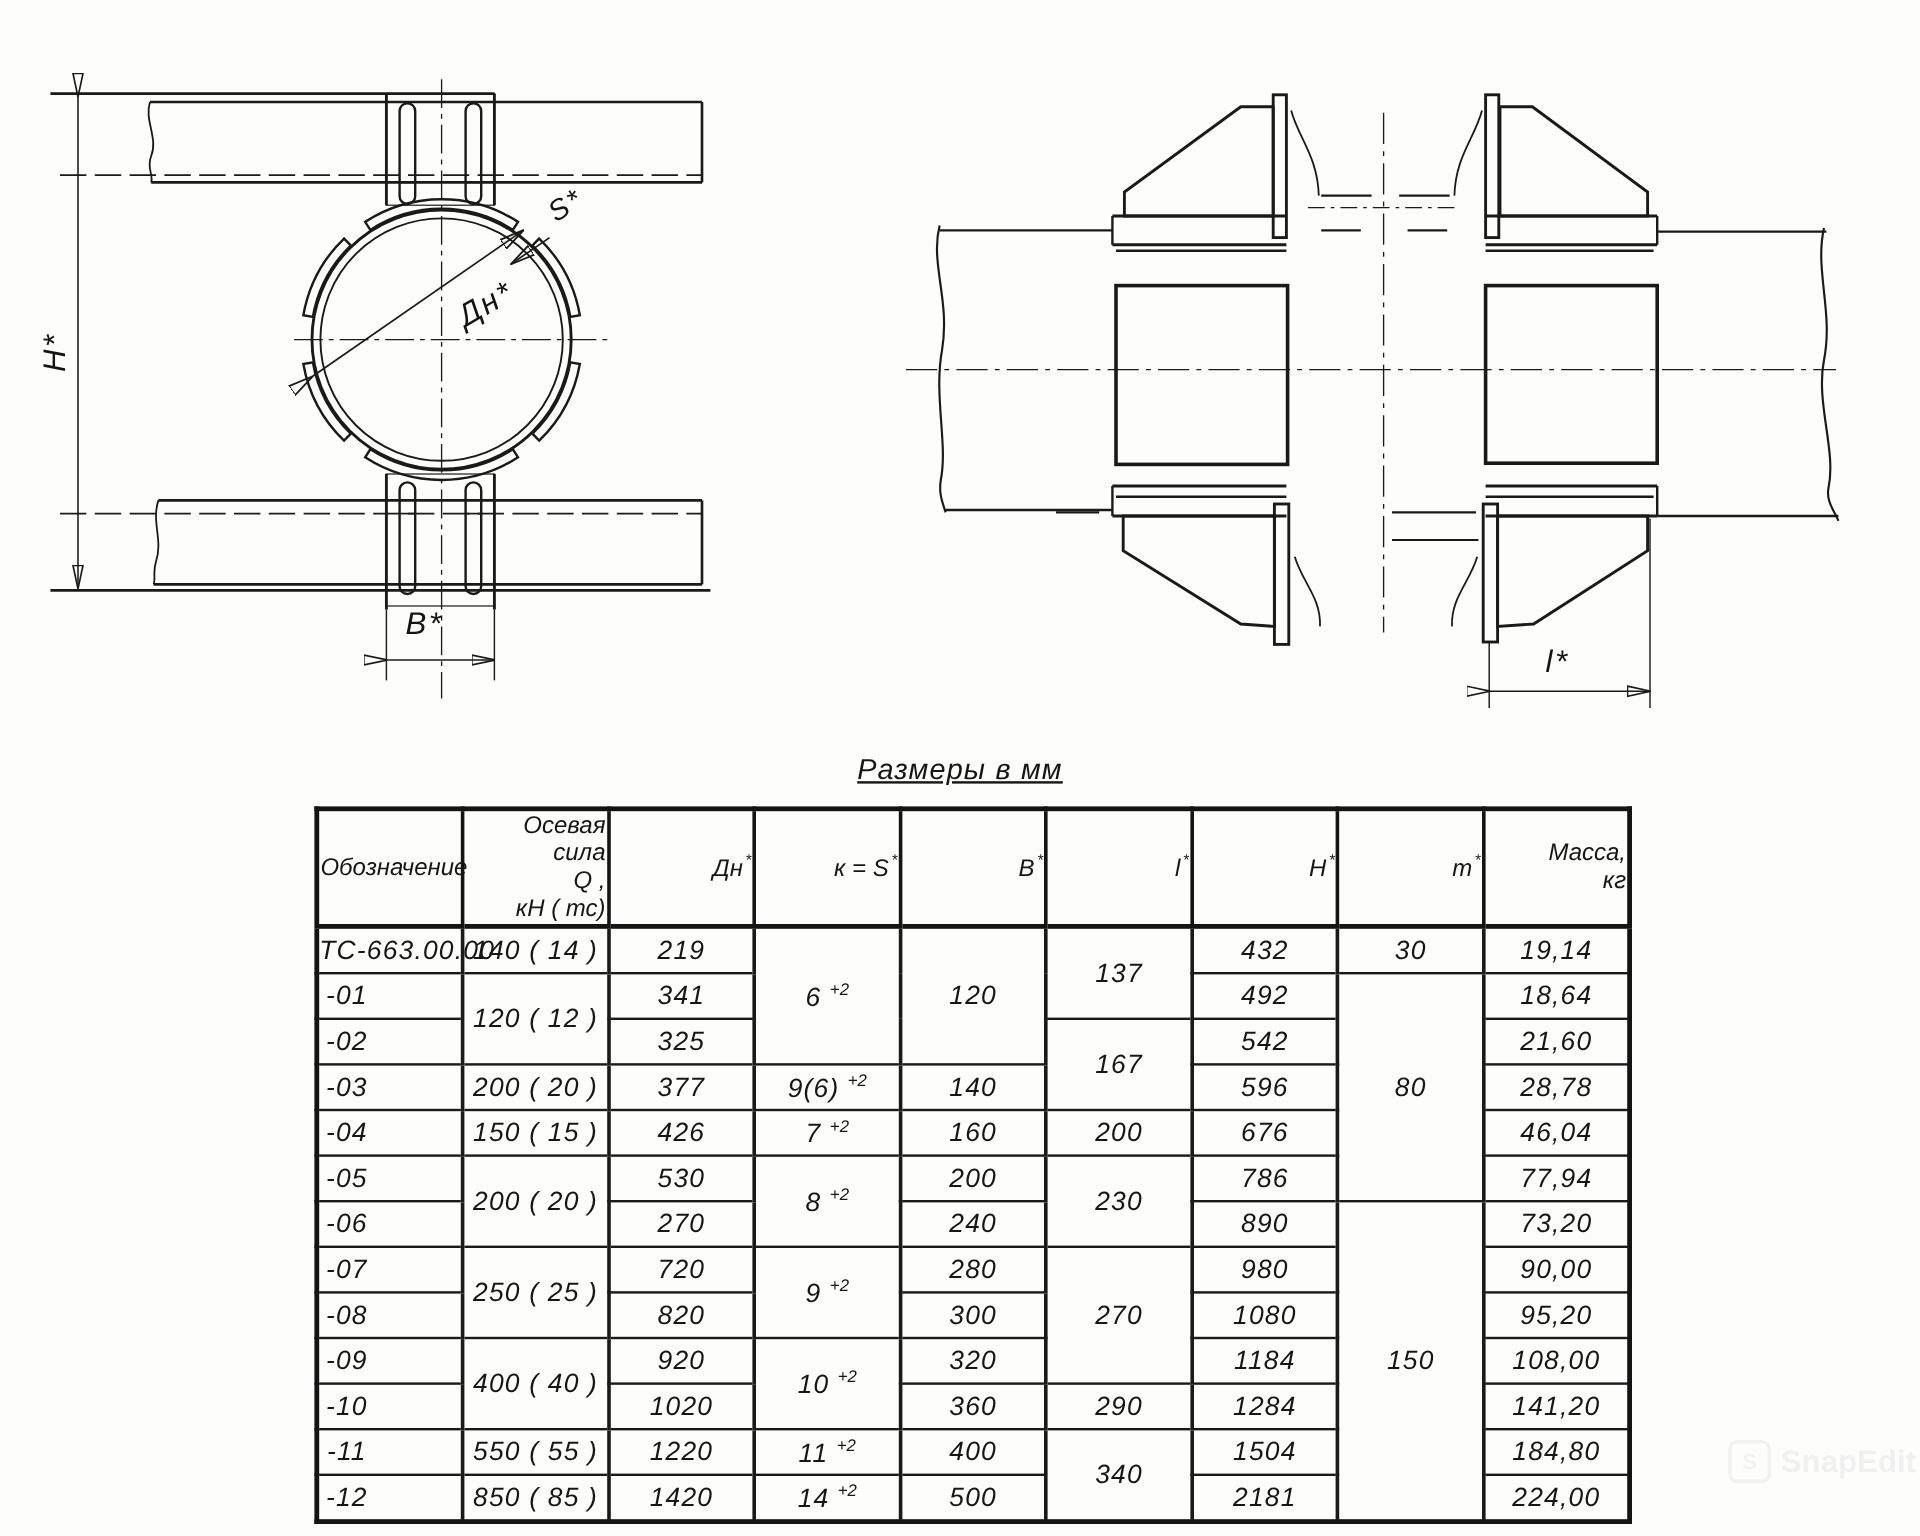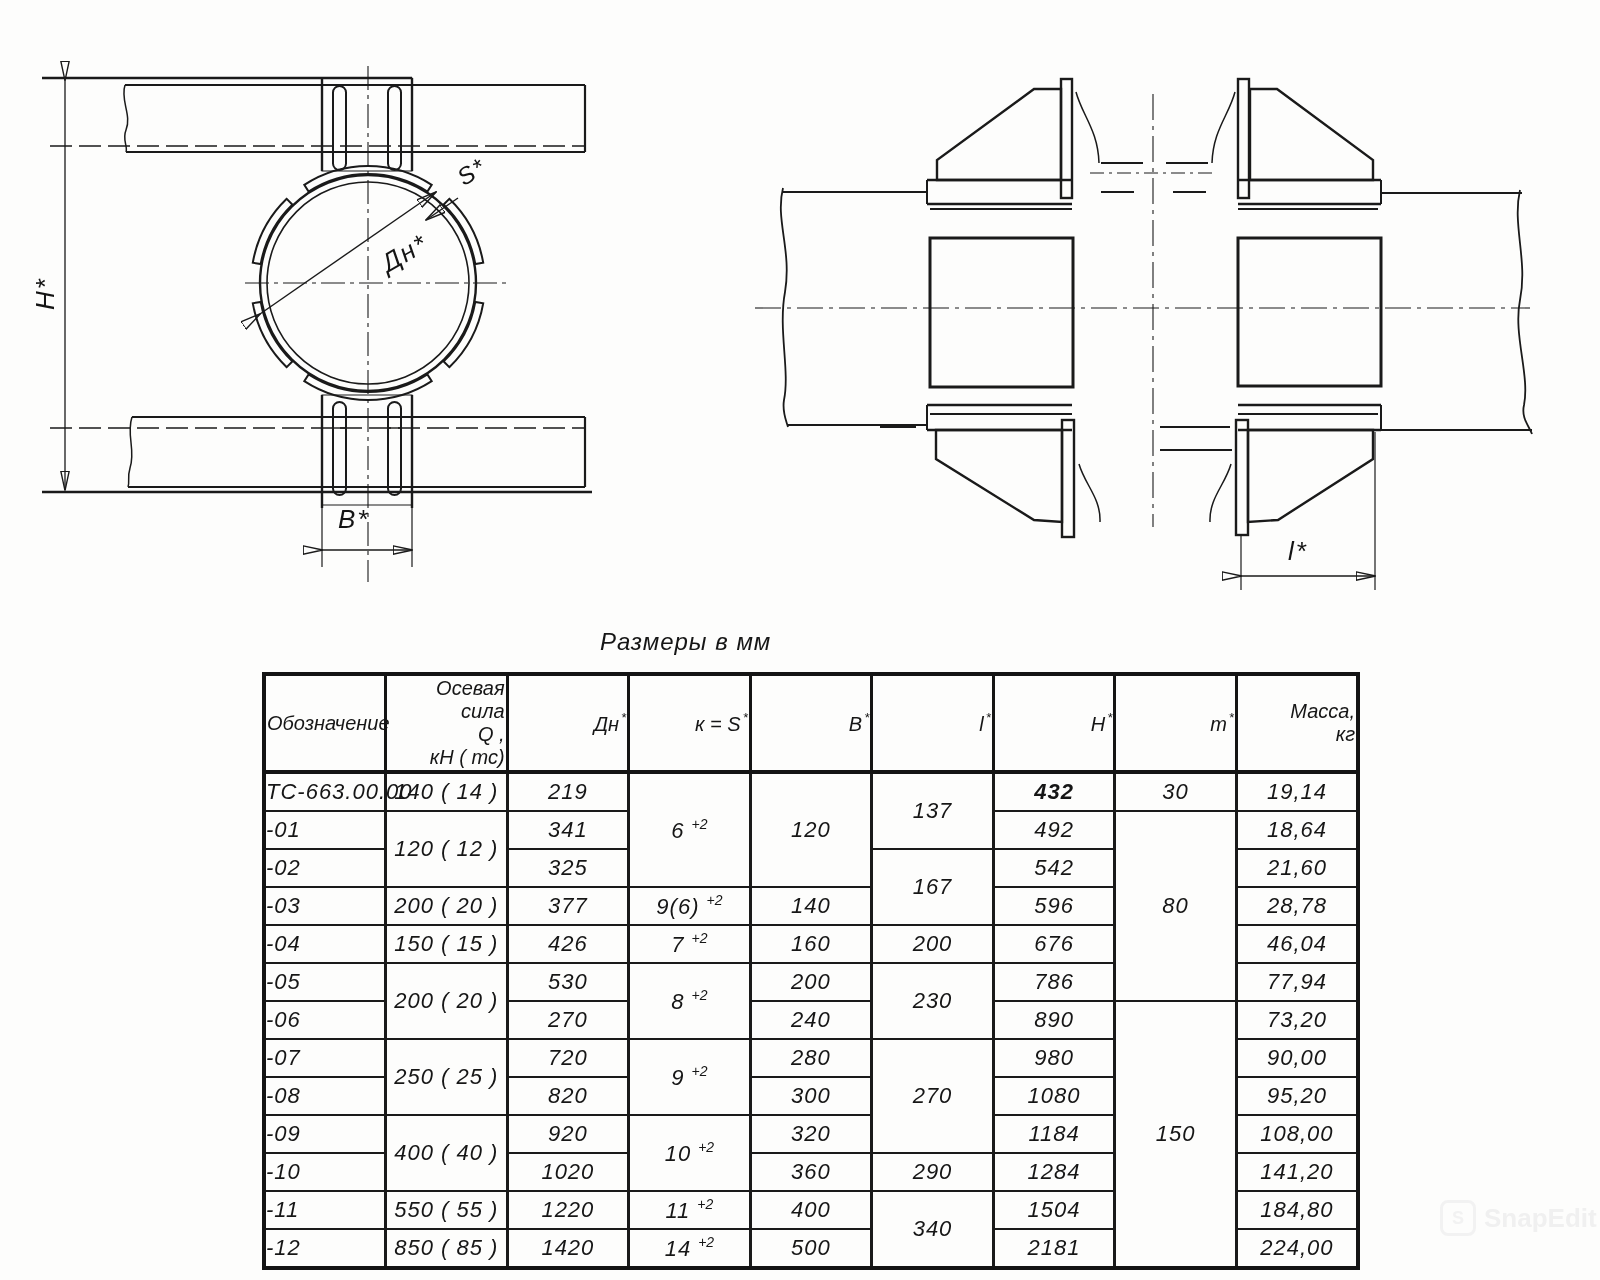--- a/index.html
+++ b/index.html
@@ -2,31 +2,31 @@
 <html><head>
 <meta charset="utf-8">
 <style>
   html,body{margin:0;padding:0;background:#e8e8e8;}
   .sheet{position:relative;width:1600px;height:1280px;background:#fdfdfc;overflow:hidden;
          font-family:"Liberation Sans",sans-serif;color:#161616;}
   svg{position:absolute;}
   svg line, svg path, svg rect, svg circle, svg polygon{stroke:#1a1a1a;fill:none;}
   .dim-label{position:absolute;font-style:italic;font-size:26px;color:#141414;
              letter-spacing:2px;white-space:nowrap;transform-origin:left top;}
-  .table-title{position:absolute;left:600px;top:628px;width:400px;
-               font-style:italic;font-size:24px;letter-spacing:1px;}
+  .table-title{position:absolute;left:600px;top:628px;width:400px;text-align:center;
+               font-style:italic;font-size:24px;letter-spacing:1px;text-decoration:underline;}
   table.dims{position:absolute;left:262px;top:672px;width:1098px;table-layout:fixed;
              border-collapse:collapse;border:4px solid #141414;}
   table.dims th{border-left:3px solid #141414;border-right:3px solid #141414;
                 border-bottom:4px solid #141414;height:78px;font-style:italic;
                 font-weight:normal;font-size:20px;line-height:1.15;vertical-align:middle;text-align:right;}
   table.dims td{border:2px solid #1a1a1a;border-left-width:3px;border-right-width:3px;
                 height:36px;text-align:center;vertical-align:middle;font-style:italic;
                 font-size:22px;letter-spacing:1px;padding:0;}
-  table.dims td.des{text-align:left;padding-right:72px;}
+  table.dims td.des{text-align:center;padding-right:72px;}
   table.dims td.ctr{text-align:center;padding-right:0;}
   sup.star{font-size:13px;vertical-align:9px;margin-left:2px;}
   sup.p2{font-size:14px;vertical-align:9px;margin-left:7px;letter-spacing:0;}
   .watermark{position:absolute;left:1440px;top:1200px;display:flex;align-items:center;
              gap:8px;color:#f0f0f0;font-weight:bold;font-size:26px;font-style:normal;}
   .watermark .wm-box{width:30px;height:30px;border:3px solid #f2f2f2;border-radius:8px;
              display:flex;align-items:center;justify-content:center;font-size:18px;color:#f2f2f2;}
 </style>
 </head>
 <body>
@@ -207,21 +207,21 @@
         </tr>
       </thead>
     <tbody>
         <tr>
           <td class="ctr" style="width: 292px;">ТС-663.00.00</td>
           <td style="width: 150px;">140  ( 14 )</td>
           <td style="width: 114px;">219</td>
           <td rowspan="3" style="width: 79px;">6<sup class="p2">+2</sup></td>
           <td rowspan="3" style="width: 71px; font-style: italic;">120</td>
           <td rowspan="2" style="width: 82px;">137</td>
-          <td style="width: 72px; font-weight: bold;">432</td>
+          <td style="width: 72px;">432</td>
           <td style="width: 89px;">30</td>
           <td style="width: 149px;">19,14</td>
         </tr>
         <tr>
           <td class="des">-01</td>
           <td rowspan="2">120  ( 12 )</td>
           <td>341</td>
           <td>492</td>
           <td rowspan="5">80</td>
           <td>18,64</td>

